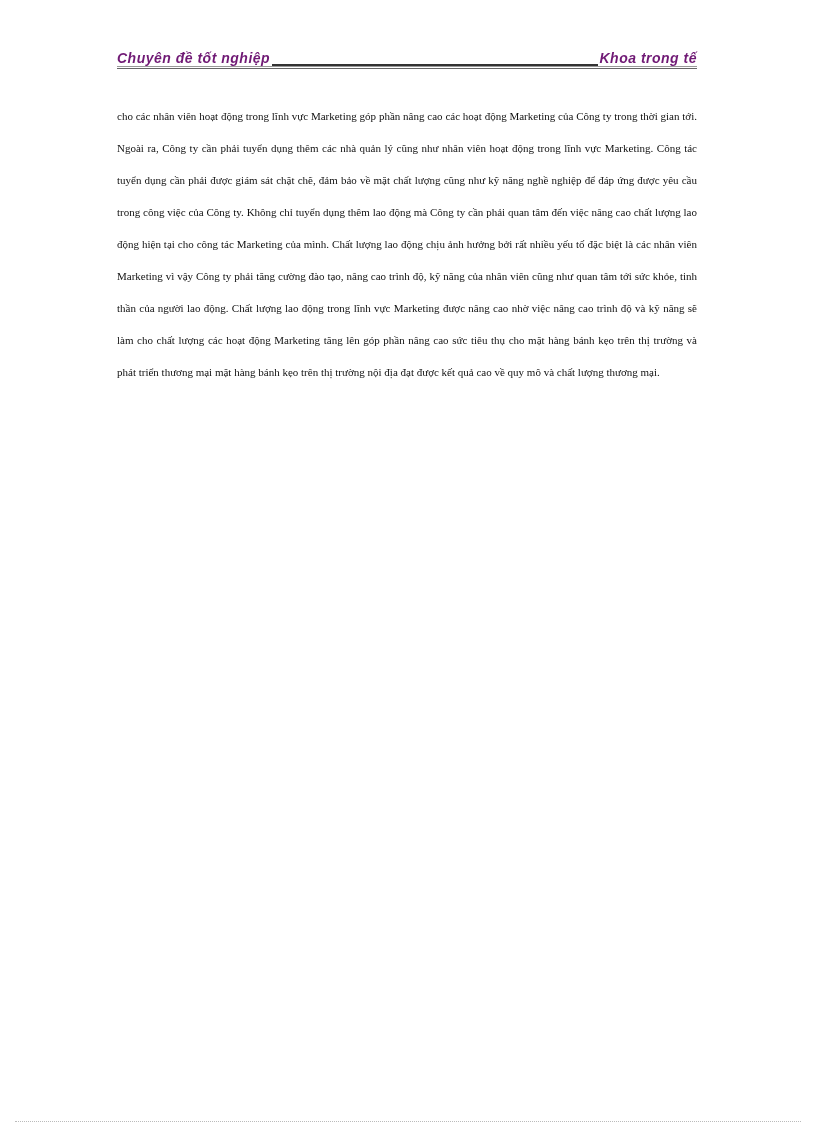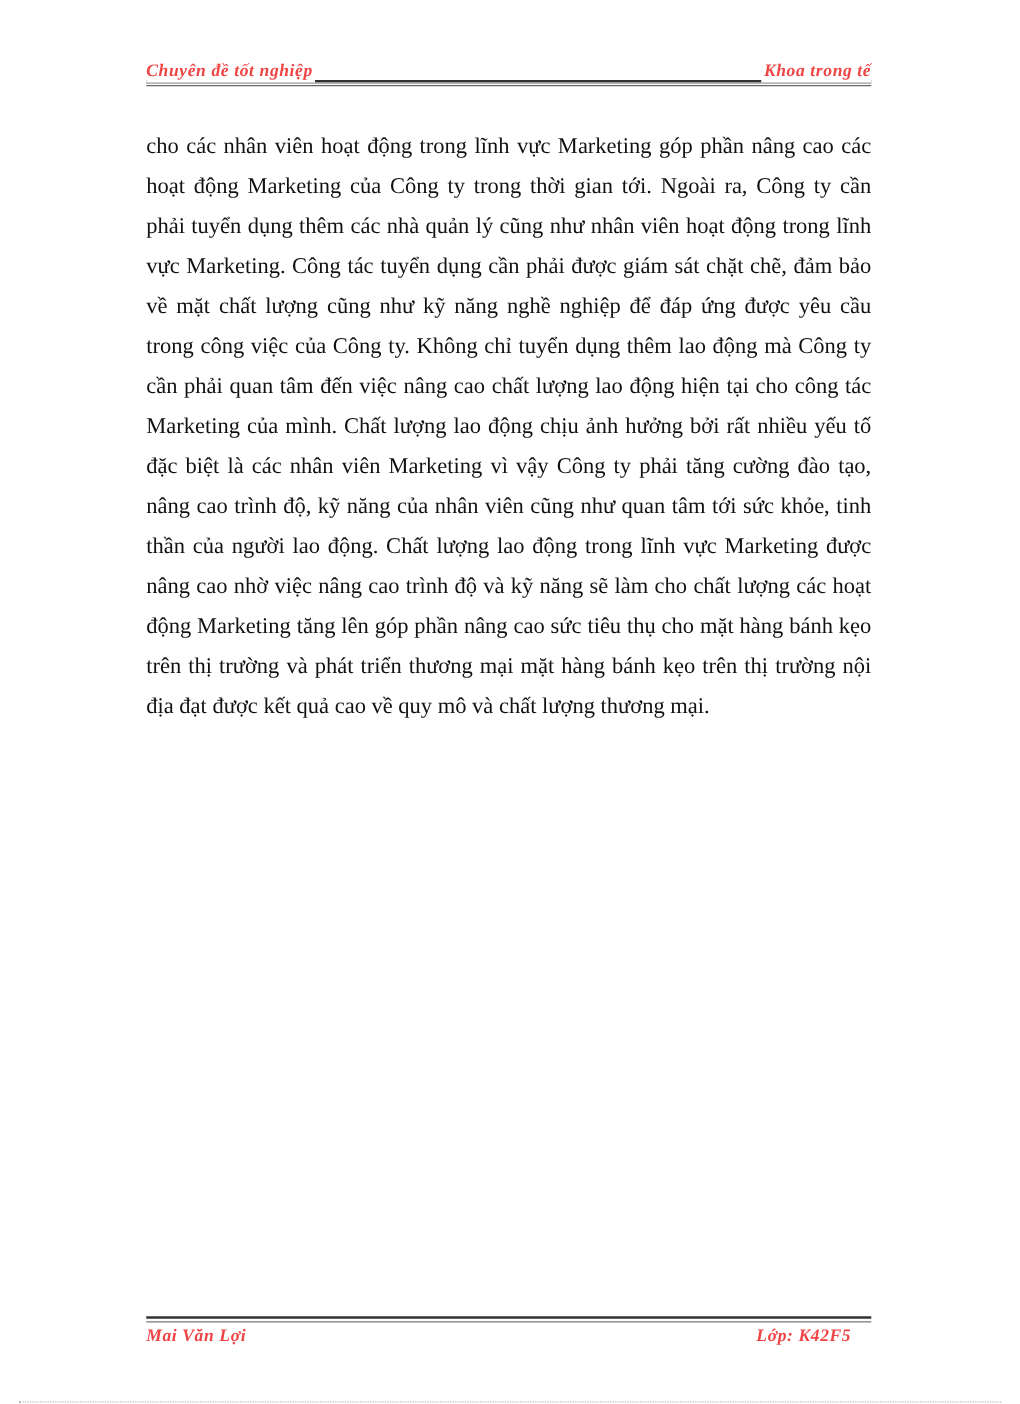--- a/index.html
+++ b/index.html
@@ -22,25 +22,25 @@
     }
     .header {
       position: absolute;
       left: 117px;
       top: 50px;
       width: 580px;
       height: 20px;
     }
     .header-left, .header-right, .footer-left, .footer-right {
       position: absolute;
-      font-family: Liberation Serif, serif;
+      font-family: Liberation Sans, sans-serif;
       font-style: italic;
       font-weight: bold;
       font-size: 14px;
-      color: #ef4444;
+      color: #701a75;
       letter-spacing: 0.5px;
       background: #fff;
       line-height: 16px;
     }
     .header-left { left: 0; top: 0; padding-right: 2px; }
     .header-right { right: 0; top: 0; padding-left: 2px; }
     .header-rule {
       position: absolute;
       left: 0; right: 0;
       top: 14px;
@@ -54,21 +54,21 @@
       top: 18px;
       border-top: 1px solid #666;
     }
     .header-left, .header-right { z-index: 2; }
 
     .body-text {
       position: absolute;
       left: 117px;
       top: 100px;
       width: 580px;
-      font-size: 18px;
+      font-size: 11px;
       line-height: 32px;
       text-align: justify;
       text-align-last: auto;
     }
     .body-text p {
       margin: 0;
     }
 
     .footer {
       position: absolute;
@@ -109,21 +109,15 @@
     <div class="header-rule"></div>
     <div class="header-rule-2"></div>
     <span class="header-left">Chuyên đề tốt nghiệp</span>
     <span class="header-right">Khoa trong tế</span>
   </div>
 
   <div class="body-text">
     <p>cho các nhân viên hoạt động trong lĩnh vực Marketing góp phần nâng cao các hoạt động Marketing của Công ty trong thời gian tới. Ngoài ra, Công ty cần phải tuyển dụng thêm các nhà quản lý cũng như nhân viên hoạt động trong lĩnh vực Marketing. Công tác tuyển dụng cần phải được giám sát chặt chẽ, đảm bảo về mặt chất lượng cũng như kỹ năng nghề nghiệp để đáp ứng được yêu cầu trong công việc của Công ty. Không chỉ tuyển dụng thêm lao động mà Công ty cần phải quan tâm đến việc nâng cao chất lượng lao động hiện tại cho công tác Marketing của mình. Chất lượng lao động chịu ảnh hưởng bởi rất nhiều yếu tố đặc biệt là các nhân viên Marketing vì vậy Công ty phải tăng cường đào tạo, nâng cao trình độ, kỹ năng của nhân viên cũng như quan tâm tới sức khỏe, tinh thần của người lao động. Chất lượng lao động trong lĩnh vực Marketing được nâng cao nhờ việc nâng cao trình độ và kỹ năng sẽ làm cho chất lượng các hoạt động Marketing tăng lên góp phần nâng cao sức tiêu thụ cho mặt hàng bánh kẹo trên thị trường và phát triển thương mại mặt hàng bánh kẹo trên thị trường nội địa đạt được kết quả cao về quy mô và chất lượng thương mại.</p>
   </div>
 
-  <div class="footer">
-    <div class="footer-rule"></div>
-    <div class="footer-rule-2"></div>
-    <span class="footer-left">Mai Văn Lợi</span>
-    <span class="footer-right">Lớp: K42F5</span>
-  </div>
 
   <div class="page-edge"></div>
 </div>
 
 </body></html>

